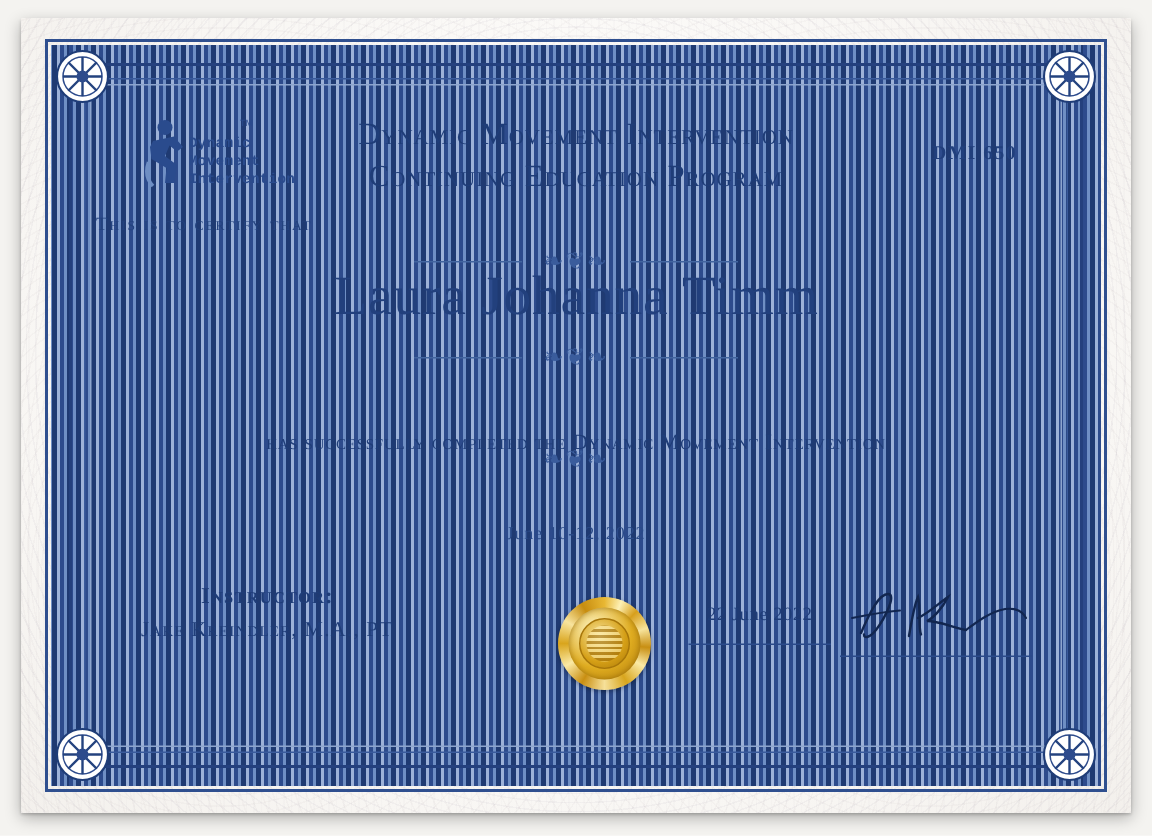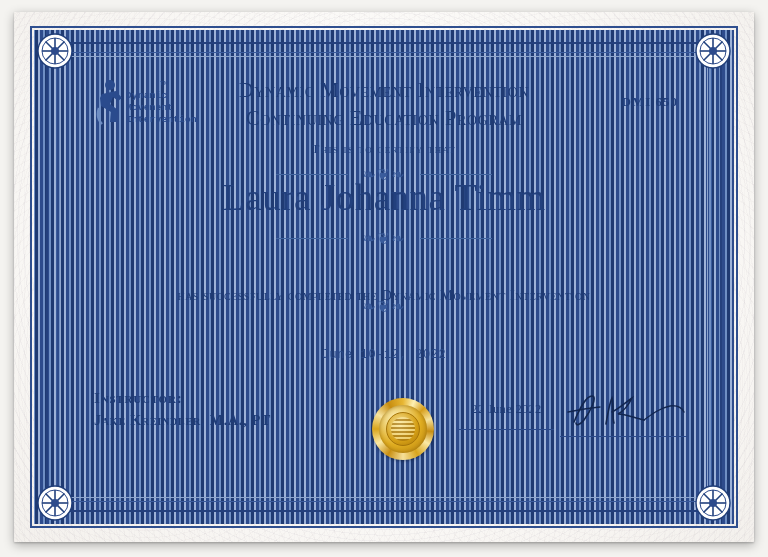--- a/index.html
+++ b/index.html
@@ -173,21 +173,21 @@
     font-size: 20.5px;
     letter-spacing: 0.6px;
     color: #1f3d78;
     line-height: 28px;
   }
 
   .certify {
     position: absolute;
     left: 0; right: 0;
     top: 82px;
-    text-align: center;
+    text-align: left;
     font-variant: small-caps;
     font-size: 12.5px;
     letter-spacing: 1.3px;
     color: #23427e;
   }
 
   .divider {
     position: absolute;
     left: 0; right: 0;
     text-align: center;
@@ -246,40 +246,40 @@
   }
 
   .course-date {
     position: absolute;
     left: 0; right: 0;
     top: 288px;
     text-align: center;
     font-size: 12px;
     letter-spacing: 0.6px;
     color: #2a4a88;
-    font-family: Liberation Mono, monospace;
   }
 
   .instructor {
     position: absolute;
     left: 30px;
     top: 330px;
     font-variant: small-caps;
     color: #1f3d78;
   }
   .instructor .lbl {
     font-size: 15px;
     letter-spacing: 0.8px;
     font-weight: bold;
+    padding-left: 40px;
   }
   .instructor .nm {
     margin-top: 6px;
     font-size: 14px;
     letter-spacing: 0.8px;
-    font-weight: bold;
+    font-weight: normal;
   }
 
   
   .seal {
     position: absolute;
     left: 308px;
     top: 338px;
     width: 62px;
     height: 62px;
   }

